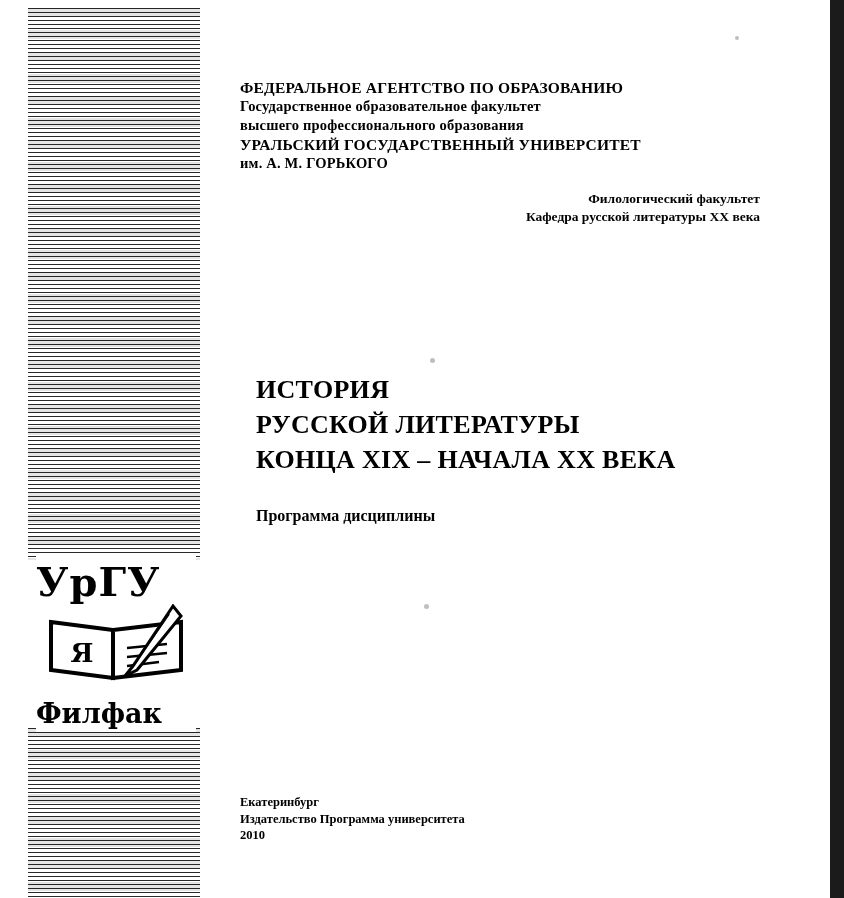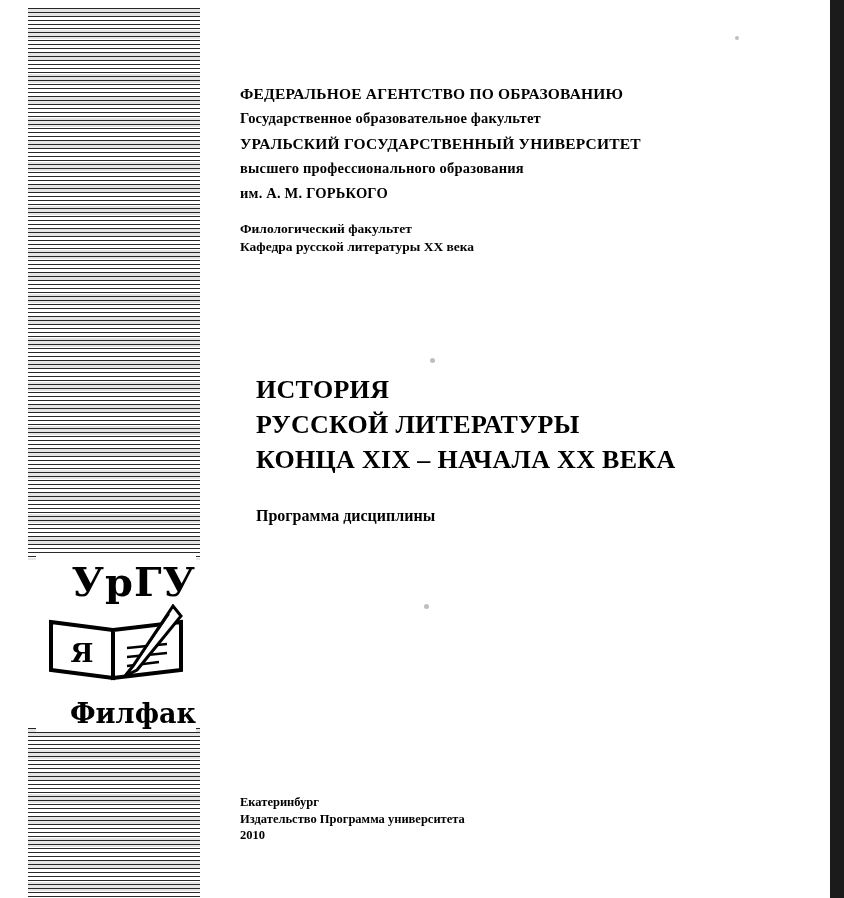--- a/index.html
+++ b/index.html
@@ -76,21 +76,21 @@
   }
 
   
   .logo-block {
     position: absolute;
     left: 36px;
     top: 556px;
     width: 160px;
     height: 176px;
     background: #ffffff;
-    text-align: right;
+    text-align: left;
   }
   .logo-acronym {
     font-family: "DejaVu Serif", serif;
     font-weight: bold;
     font-size: 40px;
     letter-spacing: 1px;
     line-height: 44px;
     margin-top: 4px;
   }
   .logo-emblem {
@@ -120,32 +120,32 @@
     top: 78px;
     left: 0;
     width: 520px;
     font-family: "Liberation Serif", serif;
     font-weight: bold;
   }
   .org-line {
     font-size: 14.5px;
     line-height: 19px;
     letter-spacing: 0.2px;
-    margin-top: 6px;
   }
   .org-line.big {
     font-size: 15.5px;
   }
   .faculty-block {
     margin-top: 17px;
   }
   .faculty-line {
     font-size: 13.5px;
     line-height: 18px;
     font-weight: bold;
+    text-align: right;
   }
 
   .title-block {
     position: absolute;
     top: 372px;
     left: 16px;
     width: 520px;
   }
   .title-line {
     font-family: "Liberation Serif", serif;
@@ -216,22 +216,22 @@
       </svg>
     </div>
     <div class="logo-caption">Филфак</div>
   </div>
 
   <div class="content">
 
     <div class="org-block">
       <div class="org-line big">ФЕДЕРАЛЬНОЕ АГЕНТСТВО ПО ОБРАЗОВАНИЮ</div>
       <div class="org-line">Государственное образовательное факультет</div>
+      <div class="org-line">высшего профессионального образования</div>
       <div class="org-line big">УРАЛЬСКИЙ ГОСУДАРСТВЕННЫЙ УНИВЕРСИТЕТ</div>
-      <div class="org-line">высшего профессионального образования</div>
       <div class="org-line">им. А. М. ГОРЬКОГО</div>
 
       <div class="faculty-block">
         <div class="faculty-line">Филологический факультет</div>
         <div class="faculty-line">Кафедра русской литературы XX века</div>
       </div>
     </div>
 
     <div class="title-block">
       <div class="title-line">ИСТОРИЯ</div>

